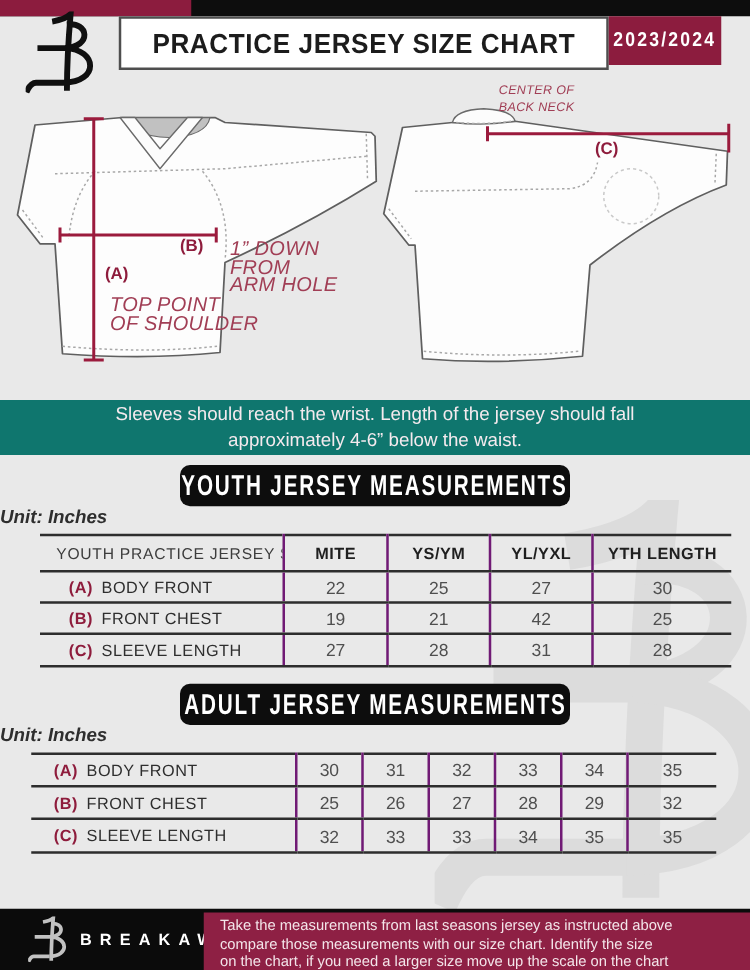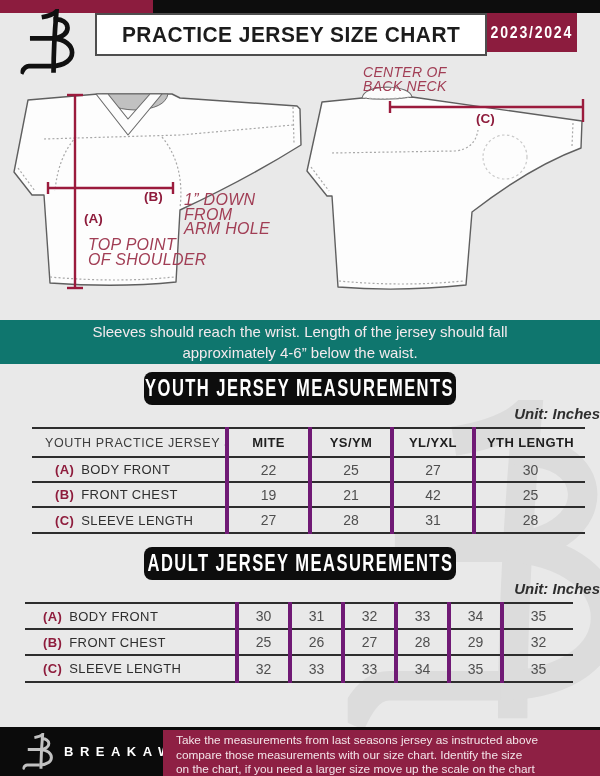--- a/index.html
+++ b/index.html
@@ -22,42 +22,42 @@
     letter-spacing:2px;white-space:nowrap;transform:scaleX(0.88);}
 
   
   .watermark{position:absolute;left:340px;top:400px;width:310px;height:330px;color:#dcdcdc;stroke-width:10;z-index:0;}
 
   svg.jersey, svg.measure{position:absolute;z-index:1;}
   svg.measure{z-index:2;}
 
   .anno{position:absolute;z-index:3;color:#a13e55;font-style:italic;font-size:16px;
     line-height:14.5px;letter-spacing:0.3px;white-space:pre-line;}
-  .anno.small{font-size:14px;line-height:13.5px;}
+  .anno.small{font-size:10px;line-height:13.5px;margin-left:36px;}
   .marker{position:absolute;z-index:3;color:#8e1c3c;font-weight:700;font-size:13.5px;font-style:normal;}
 
   
   .banner{position:absolute;left:0;top:320px;width:600px;height:44px;background:#0f766e;z-index:1;
     display:flex;align-items:center;justify-content:center;}
   .banner div{color:#f4eaee;font-size:15px;line-height:21px;text-align:center;white-space:pre-line;}
 
   
   .pill{position:absolute;left:144px;width:312px;height:33px;background:#0d0d0d;border-radius:8px;
     display:flex;align-items:center;justify-content:center;z-index:1;}
   .pill span{display:inline-block;color:#ffffff;font-weight:700;font-size:23px;letter-spacing:2px;
     white-space:nowrap;transform:scaleX(0.72);}
-  .unit{position:absolute;left:0;width:600px;text-align:right;font-style:italic;font-weight:700;
+  .unit{position:absolute;left:0;width:600px;text-align:left;font-style:italic;font-weight:700;
     font-size:15px;color:#2e2e2e;z-index:1;}
 
   
   table.size-table{position:absolute;border-collapse:collapse;table-layout:fixed;z-index:1;
     border-top:2.5px solid #2d2d2d;border-bottom:2.5px solid #2d2d2d;}
   table.size-table td{border-bottom:2px solid #2d2d2d;text-align:center;font-size:14px;color:#4f4f4f;
     padding:0;overflow:hidden;white-space:nowrap;}
-  table.size-table td.v{border-left:4px solid #701a75;}
+  table.size-table td.v{border-left:2px solid #701a75;}
   table.size-table tr.head td{font-weight:700;font-size:13px;color:#1f1f1f;letter-spacing:0.4px;}
   table.size-table td.lbl{text-align:left;}
   table.size-table tr.head td.lbl{font-weight:400;font-size:12.5px;letter-spacing:0.6px;color:#3c3c3c;}
   table.size-table tr:not(.head) td.lbl{font-size:13px;color:#2e2e2e;letter-spacing:0.4px;font-weight:500;}
   .letter{color:#8e1c3c;font-weight:700;margin-right:7px;font-size:13px;}
   #youth-table tr.head td.lbl{padding-left:13px;}
   #youth-table tr:not(.head) td.lbl{padding-left:23px;}
   #adult-table tr.head td.lbl{padding-left:8px;}
   #adult-table tr:not(.head) td.lbl{padding-left:18px;}
 

